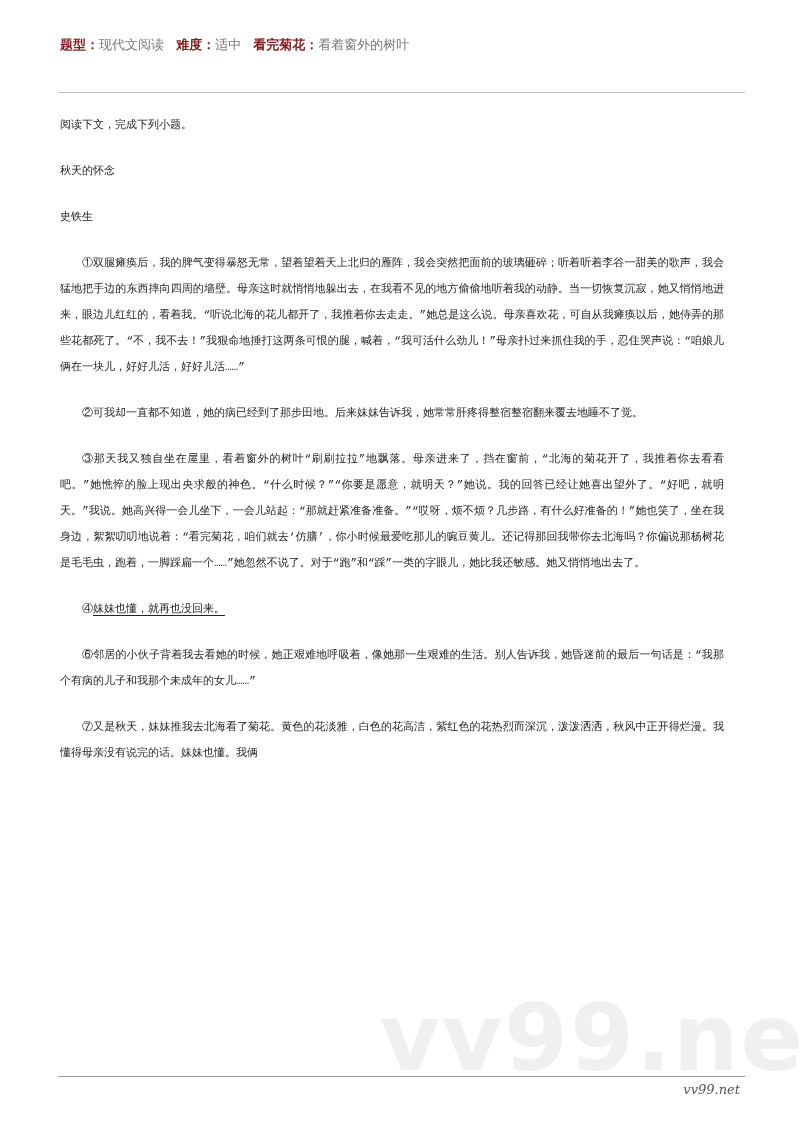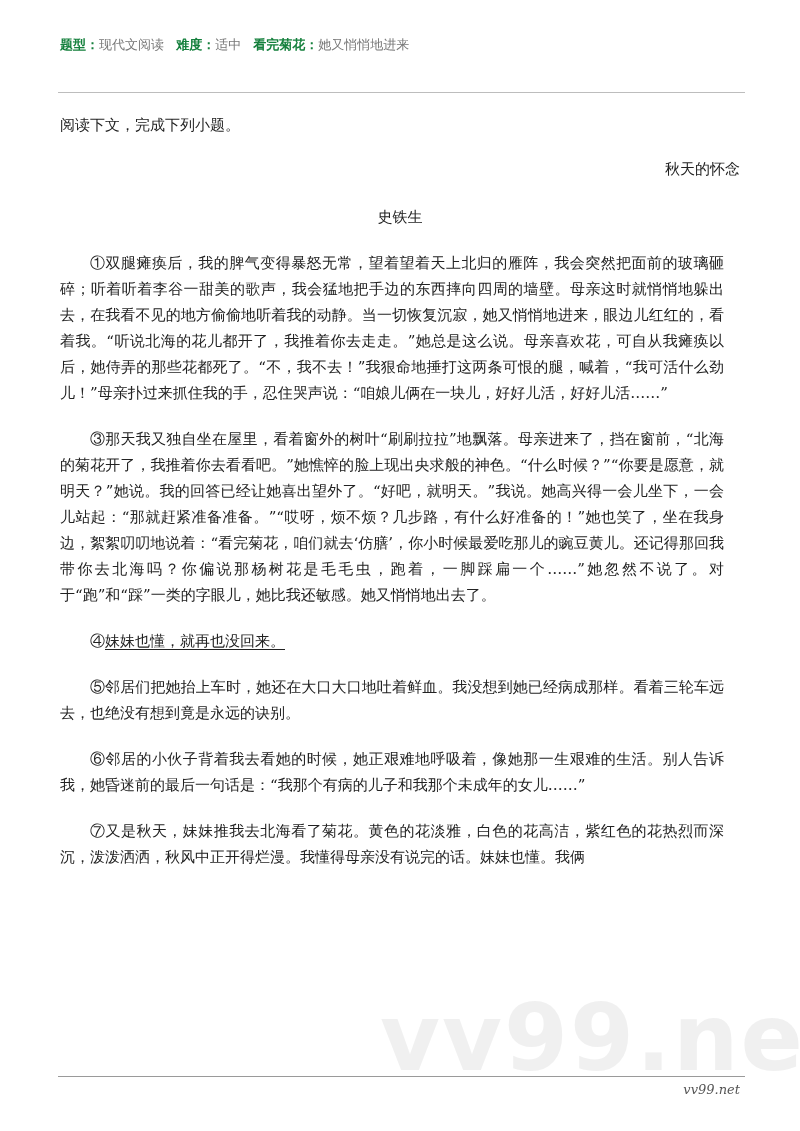--- a/index.html
+++ b/index.html
@@ -1,53 +1,53 @@
 <!DOCTYPE html>
 <html><head>
 <meta charset="utf-8">
 <style>
   html, body { margin:0; padding:0; background:#ffffff; }
   body { width:800px; height:1131px; position:relative; overflow:hidden;
          font-family:"DejaVu Serif", "Liberation Serif", serif; color:#222; }
   .header { position:absolute; left:60px; top:36px; font-size:13px; color:#777;
             font-family:"DejaVu Sans", "Liberation Sans", sans-serif; white-space:nowrap; }
-  .header .k { font-weight:bold; color:#15803d; }
+  .header .k { font-weight:bold; color:#7f1d1d; }
   .header .v { margin-right:8px; }
   .rule-top { position:absolute; left:58px; top:92px; width:687px; height:1px; background:#bdbdbd; }
-  .content { position:absolute; left:60px; top:112px; width:680px; font-size:15px; line-height:26px; }
+  .content { position:absolute; left:60px; top:112px; width:680px; font-size:11px; line-height:26px; }
   .intro { margin:0 0 20px 0; }
-  .title { text-align:right; margin:0 0 20px 0;font-family:Liberation Mono, monospace; }
-  .author { text-align:center; margin:0 0 20px 0; }
-  .para { text-indent:2em; margin:0 16px 20px 0; text-align:justify; text-justify:inter-character; }
+  .title { text-align:left; margin:0 0 20px 0;font-family:Liberation Mono, monospace; }
+  .author { text-align:left; margin:0 0 20px 0; }
+  .para { text-indent:2em; margin:0 16px 20px 0; text-align:justify; text-justify:inter-character;font-family:Liberation Mono, monospace; }
   .u { text-decoration:underline; text-underline-offset:3px; }
   .rule-bottom { position:absolute; left:58px; top:1076px; width:687px; height:1px; background:#9a9a9a; }
   .footer { position:absolute; right:60px; top:1082px; font-size:13px; font-style:italic; color:#555;
             font-family:"DejaVu Serif", "Liberation Serif", serif; }
   .watermark { position:absolute; left:380px; top:985px; font-size:92px; font-weight:bold;
                color:rgba(200,200,200,0.28); font-family:"DejaVu Sans", "Liberation Sans", sans-serif;
                letter-spacing:2px; pointer-events:none; }
 </style>
 </head>
 <body>
 
 <div class="header">
   <span class="k">题型：</span><span class="v">现代文阅读</span>
   <span class="k">难度：</span><span class="v">适中</span>
-  <span class="k">看完菊花：</span><span class="v">她又悄悄地进来</span>
+  <span class="k">看完菊花：</span><span class="v">看着窗外的树叶</span>
 </div>
 <div class="rule-top"></div>
 
 <div class="watermark">vv99.net</div>
 
 <div class="content">
   <p class="intro">阅读下文，完成下列小题。</p>
   <p class="title">秋天的怀念</p>
   <p class="author">史铁生</p>
   <p class="para">①双腿瘫痪后，我的脾气变得暴怒无常，望着望着天上北归的雁阵，我会突然把面前的玻璃砸碎；听着听着李谷一甜美的歌声，我会猛地把手边的东西摔向四周的墙壁。母亲这时就悄悄地躲出去，在我看不见的地方偷偷地听着我的动静。当一切恢复沉寂，她又悄悄地进来，眼边儿红红的，看着我。“听说北海的花儿都开了，我推着你去走走。”她总是这么说。母亲喜欢花，可自从我瘫痪以后，她侍弄的那些花都死了。“不，我不去！”我狠命地捶打这两条可恨的腿，喊着，“我可活什么劲儿！”母亲扑过来抓住我的手，忍住哭声说：“咱娘儿俩在一块儿，好好儿活，好好儿活……”</p>
+  <p class="para">②可我却一直都不知道，她的病已经到了那步田地。后来妹妹告诉我，她常常肝疼得整宿整宿翻来覆去地睡不了觉。</p>
   <p class="para">③那天我又独自坐在屋里，看着窗外的树叶“刷刷拉拉”地飘落。母亲进来了，挡在窗前，“北海的菊花开了，我推着你去看看吧。”她憔悴的脸上现出央求般的神色。“什么时候？”“你要是愿意，就明天？”她说。我的回答已经让她喜出望外了。“好吧，就明天。”我说。她高兴得一会儿坐下，一会儿站起：“那就赶紧准备准备。”“哎呀，烦不烦？几步路，有什么好准备的！”她也笑了，坐在我身边，絮絮叨叨地说着：“看完菊花，咱们就去‘仿膳’，你小时候最爱吃那儿的豌豆黄儿。还记得那回我带你去北海吗？你偏说那杨树花是毛毛虫，跑着，一脚踩扁一个……”她忽然不说了。对于“跑”和“踩”一类的字眼儿，她比我还敏感。她又悄悄地出去了。</p>
   <p class="para"><span>④</span><span class="u">妹妹也懂，就再也没回来。</span></p>
-  <p class="para">⑤邻居们把她抬上车时，她还在大口大口地吐着鲜血。我没想到她已经病成那样。看着三轮车远去，也绝没有想到竟是永远的诀别。</p>
   <p class="para">⑥邻居的小伙子背着我去看她的时候，她正艰难地呼吸着，像她那一生艰难的生活。别人告诉我，她昏迷前的最后一句话是：“我那个有病的儿子和我那个未成年的女儿……”</p>
   <p class="para">⑦又是秋天，妹妹推我去北海看了菊花。黄色的花淡雅，白色的花高洁，紫红色的花热烈而深沉，泼泼洒洒，秋风中正开得烂漫。我懂得母亲没有说完的话。妹妹也懂。我俩</p>
 </div>
 
 <div class="rule-bottom"></div>
 <div class="footer">vv99.net</div>
 
 </body></html>

